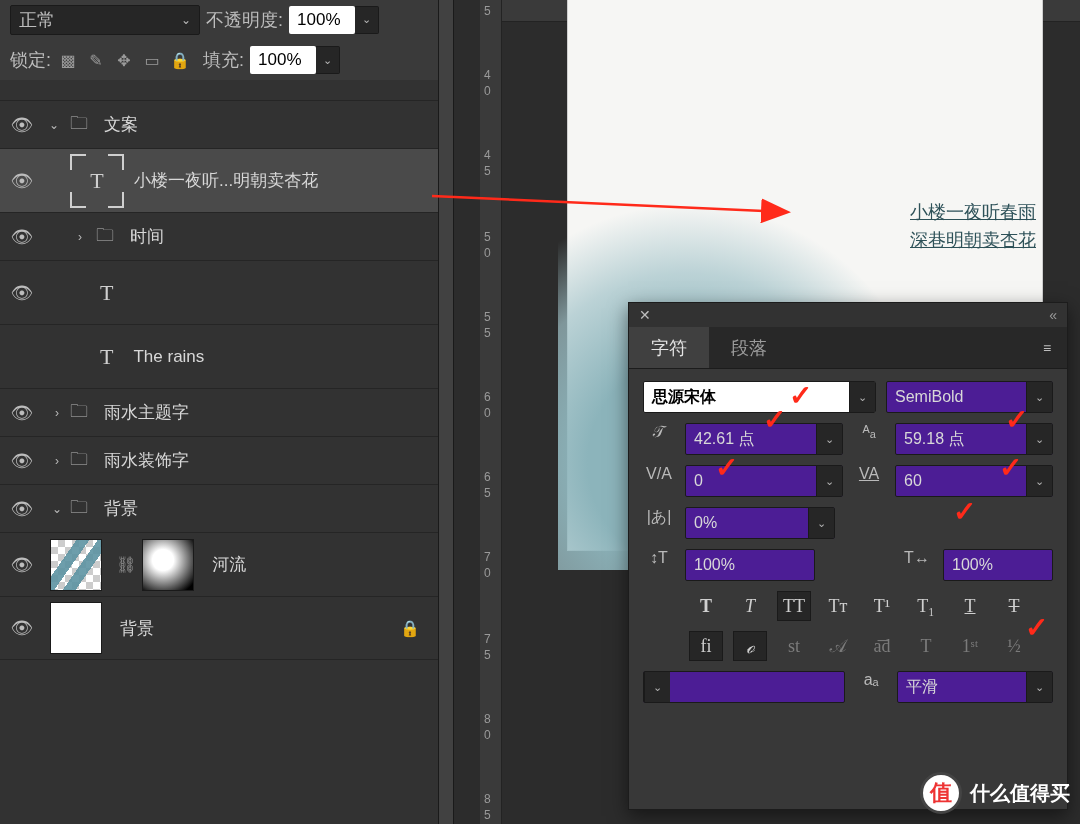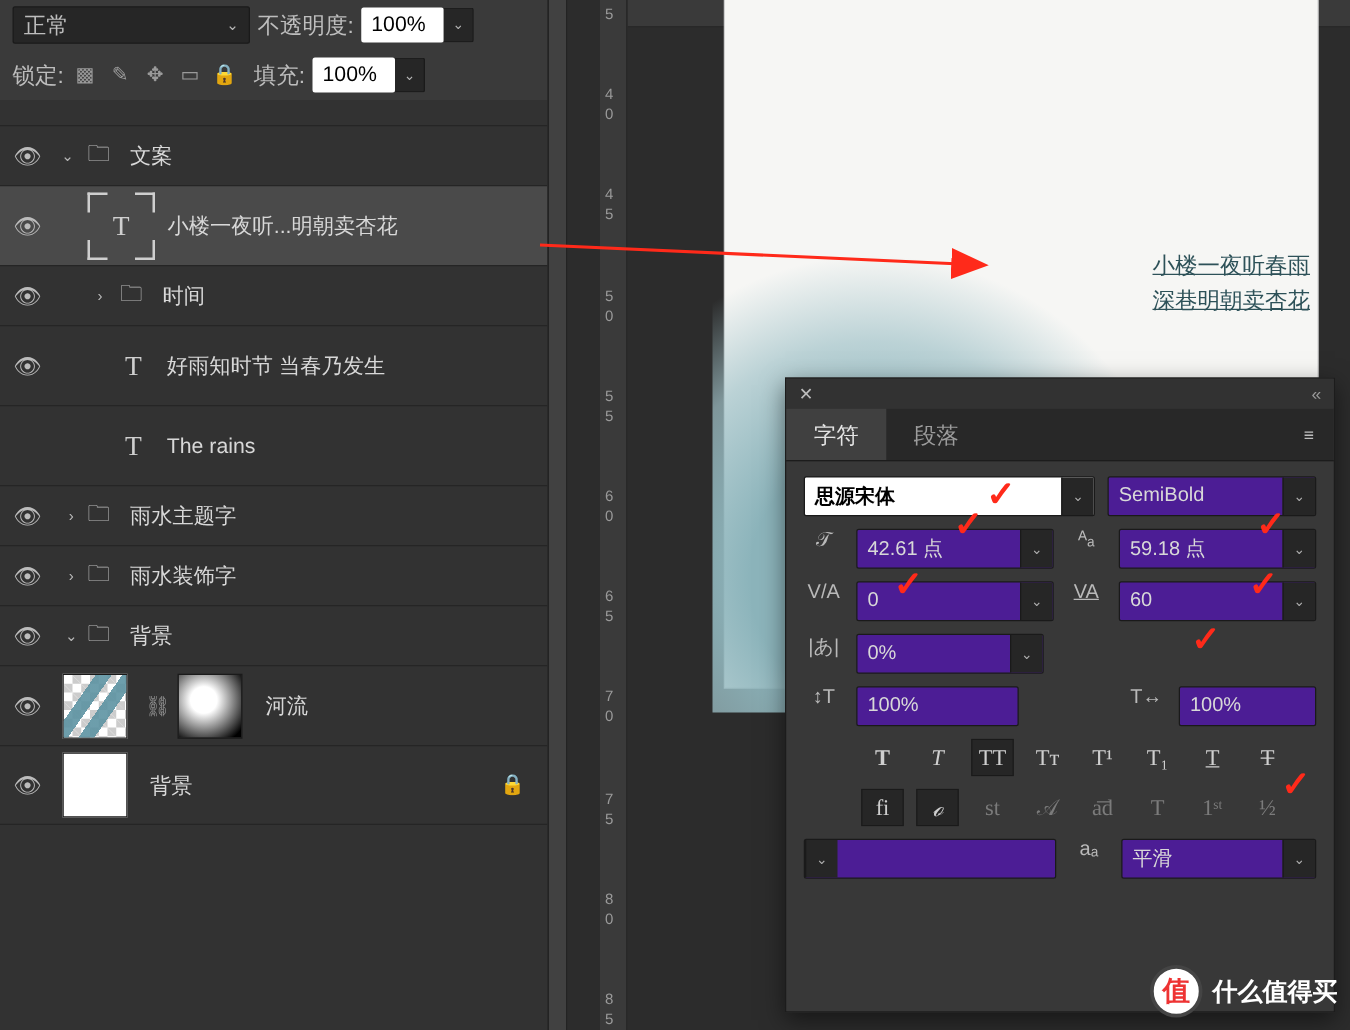--- a/index.html
+++ b/index.html
@@ -57,21 +57,21 @@
   .lock-ico { margin-left: auto; margin-right: 18px; color: #9a9a9a; font-size: 16px; }
   .layer.last { border-bottom: 1px solid #252525; }
   
   .gutter { position: absolute; left: 438px; top: 0; width: 16px; height: 824px; background: #414141; border-left: 1px solid #1a1a1a; border-right: 1px solid #1a1a1a; }
 
   
   .canvas-wrap { position: absolute; left: 454px; top: 0; right: 0; height: 824px; background: #2c2c2c; }
   .rulerH { position: absolute; left: 48px; top: 0; right: 0; height: 22px; background: #3a3a3a; border-bottom: 1px solid #232323; }
   .rulerV { position: absolute; left: 26px; top: 0; width: 22px; height: 824px; background: #3a3a3a; border-right: 1px solid #232323; font-size: 12px; color: #9a9a9a; }
   .rulerV .tick { position: absolute; left: 4px; }
-  .doc { position: absolute; left: 126px; top: 0; width: 474px; height: 550px; background: #f6f6f4; box-shadow: 0 0 0 1px #cfcfcf; }
+  .doc { position: absolute; left: 114px; top: 0; width: 474px; height: 550px; background: #f6f6f4; box-shadow: 0 0 0 1px #cfcfcf; }
   .doc::after { content: ""; position: absolute; left: -10px; bottom: -20px; width: 370px; height: 430px;
     background: radial-gradient(ellipse 90% 80% at 35% 75%, #8cb4bb 0%, #8cb4bb 30%, rgba(162,195,201,0.7) 55%, rgba(255,255,255,0) 75%);
   }
   .poem { position: absolute; left: 342px; top: 198px; font-family: "Songti SC","SimSun",serif; font-size: 18px; color: #2d5158; line-height: 28px; z-index: 2; }
   .poem span { text-decoration: underline; text-decoration-color: #2d5158; }
   
   .arrow-svg { position: absolute; left: 0; top: 0; pointer-events: none; }
 
   
   .char-panel { position: absolute; left: 628px; top: 302px; width: 440px; height: 508px; background: #383838; border: 1px solid #1c1c1c; box-shadow: 0 6px 18px rgba(0,0,0,.5); z-index: 5; }
@@ -158,21 +158,20 @@
       <div class="indent2"></div>
       <div class="disclose">›</div>
       <div class="folder-ico">🗀</div>
       <div class="name">时间</div>
     </div>
 
     <div class="layer">
       <div class="eye">👁</div>
       <div class="indent2" style="padding-left:46px"></div>
       <span class="T-ico">T</span>
-      <div class="name">好雨知时节 当春乃发生</div>
     </div>
 
     <div class="layer">
       <div class="eye" style="visibility:hidden">👁</div>
       <div class="indent2" style="padding-left:46px"></div>
       <span class="T-ico">T</span>
       <div class="name">The rains</div>
     </div>
 
     <div class="layer row-short">

